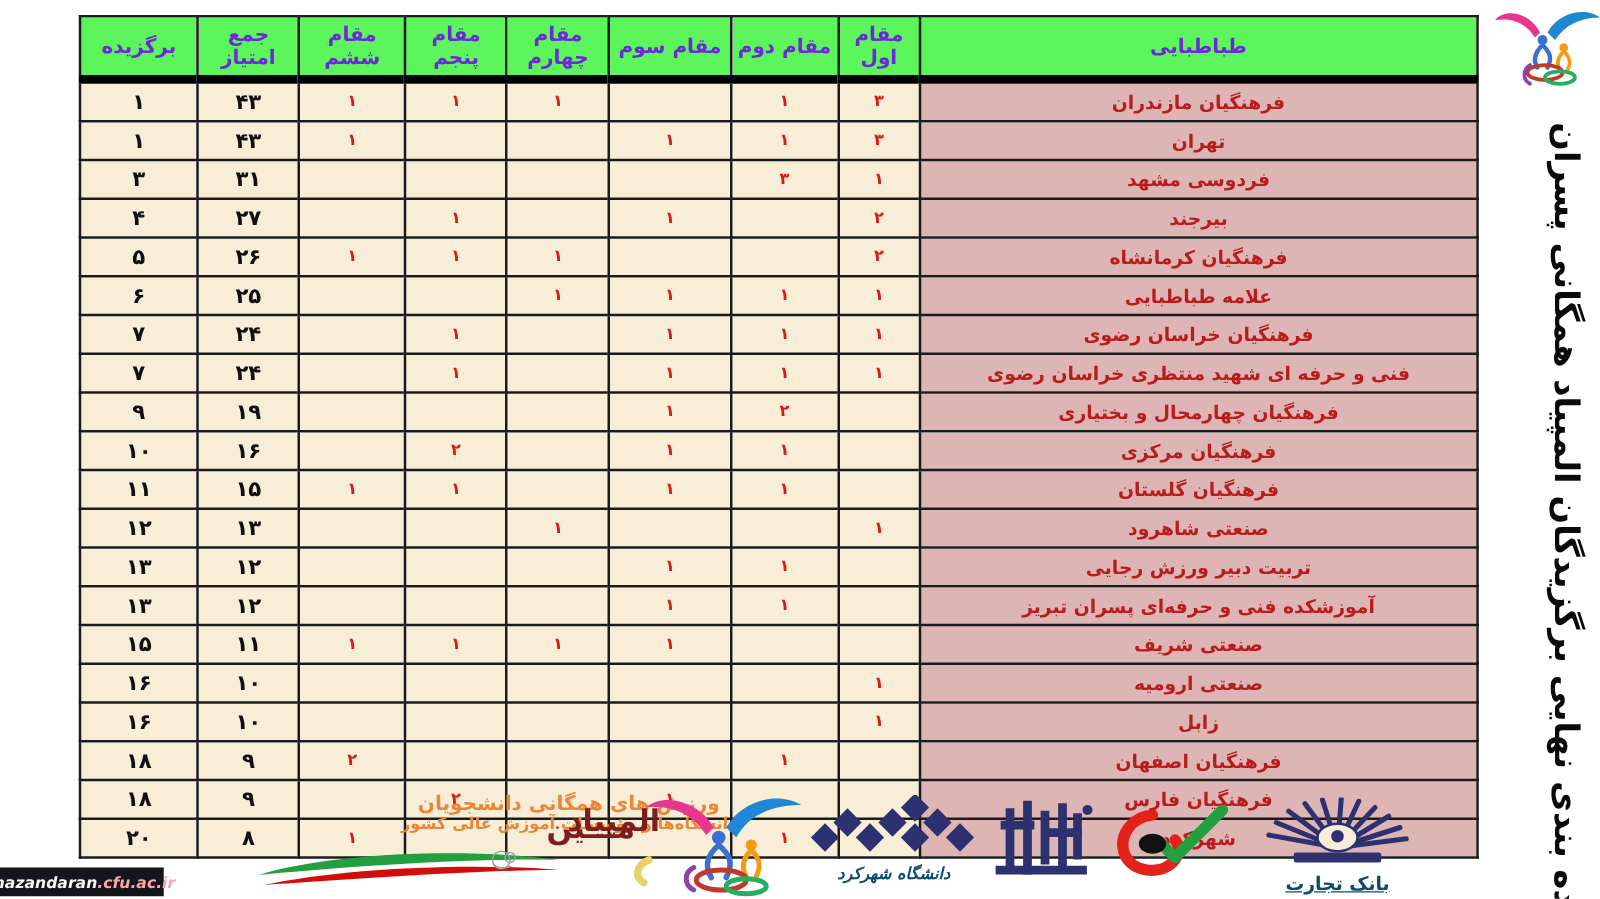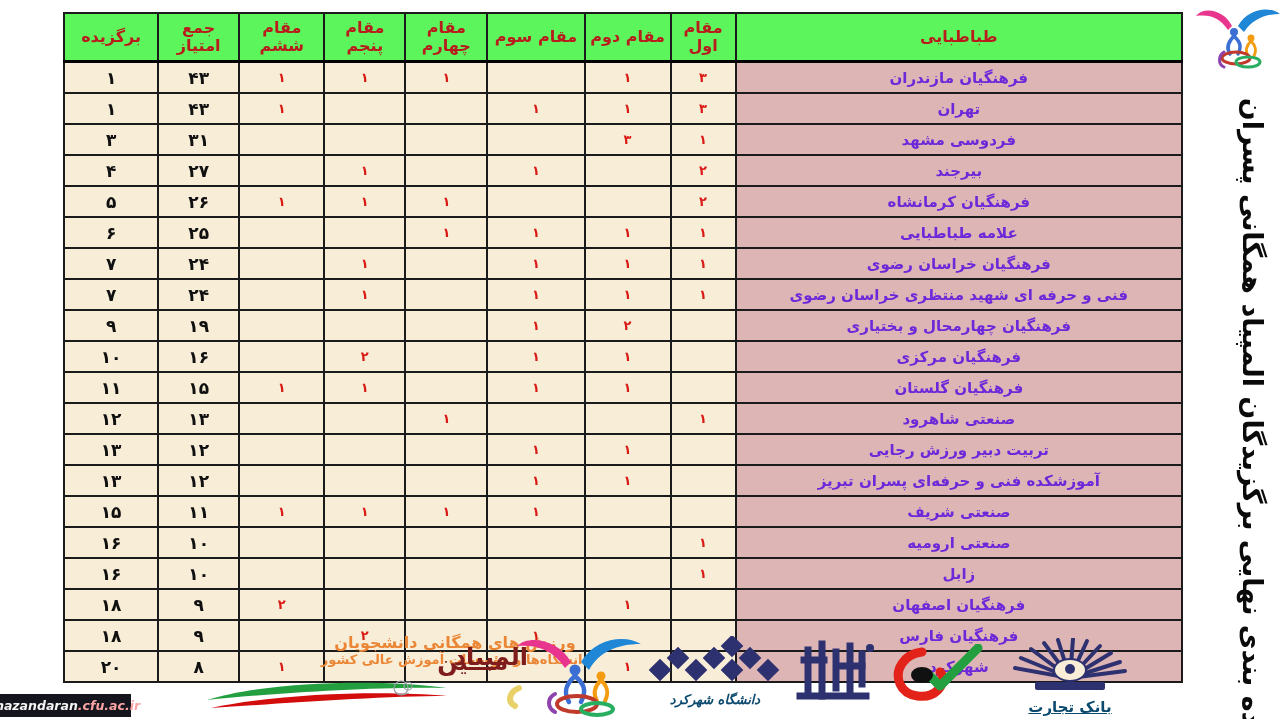--- a/index.html
+++ b/index.html
@@ -14,26 +14,26 @@
     border-collapse:collapse;table-layout:fixed;
     direction:rtl;
   }
   .rank-table th,.rank-table td{
     border:2px solid #1b1b1b;
     text-align:center;vertical-align:middle;
     padding:0 3px;overflow:hidden;
   }
   .rank-table th{
     background:#5cf55c;
-    color:#b91c1c;font-weight:bold;font-size:16px;line-height:1.15;
-    height:46px;border-bottom:3px solid #000000;
+    color:#6d28d9;font-weight:bold;font-size:16px;line-height:1.15;
+    height:46px;border-bottom:7px solid #000000;
   }
   .rank-table td{background:#f8eed8;height:29px;}
   .rank-table td.univ{
-    background:#deb5b5;color:#6d28d9;font-weight:bold;font-size:15px;
+    background:#deb5b5;color:#b91c1c;font-weight:bold;font-size:15px;
   }
   .rank-table td.red{color:#da1a15;font-weight:bold;font-size:13px;}
   .rank-table td.blk{color:#101010;font-weight:bold;font-size:17px;}
   
   .side-title{
     position:absolute;left:935px;top:408px;width:620px;height:46px;
     transform:rotate(90deg);transform-origin:310px 23px;
     direction:rtl;text-align:center;
     font-size:27px;font-weight:bold;color:#0a0a0a;white-space:nowrap;
   }

